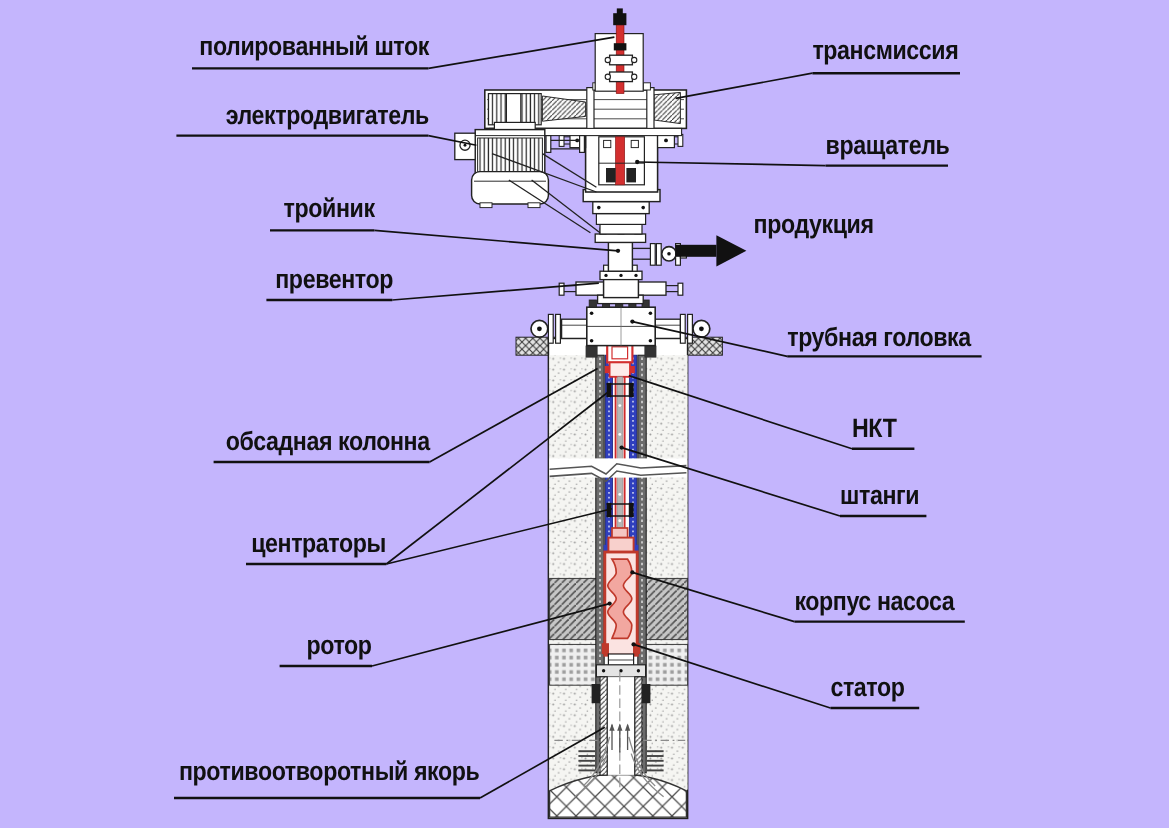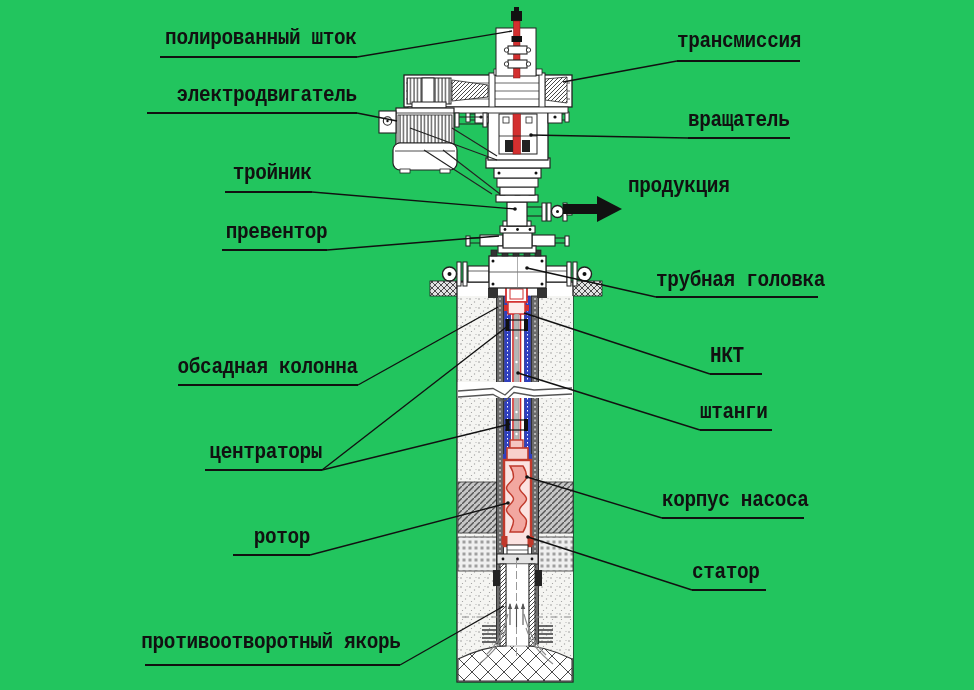--- a/index.html
+++ b/index.html
@@ -1,17 +1,17 @@
 <!DOCTYPE html>
 <html><head>
 <meta charset="utf-8">
 <style>
   html,body{margin:0;padding:0;background:#fff;}
-  .stage{position:relative;width:974px;height:690px;background:#22c55e;overflow:hidden;
-         font-family:Liberation Mono, monospace;}
+  .stage{position:relative;width:974px;height:690px;background:#c4b5fd;overflow:hidden;
+         font-family:Liberation Sans, sans-serif;}
   .stage svg{position:absolute;left:0;top:0;}
   .lbl{position:absolute;font-weight:700;font-size:22px;letter-spacing:-0.4px;
        color:#111;white-space:nowrap;line-height:1;}
   .lbl-left{transform:scaleX(0.88);transform-origin:right center;}
   .lbl-right{transform:scaleX(0.88);transform-origin:left center;}
 </style>
 </head>
 <body>
 
 <div class="stage">

